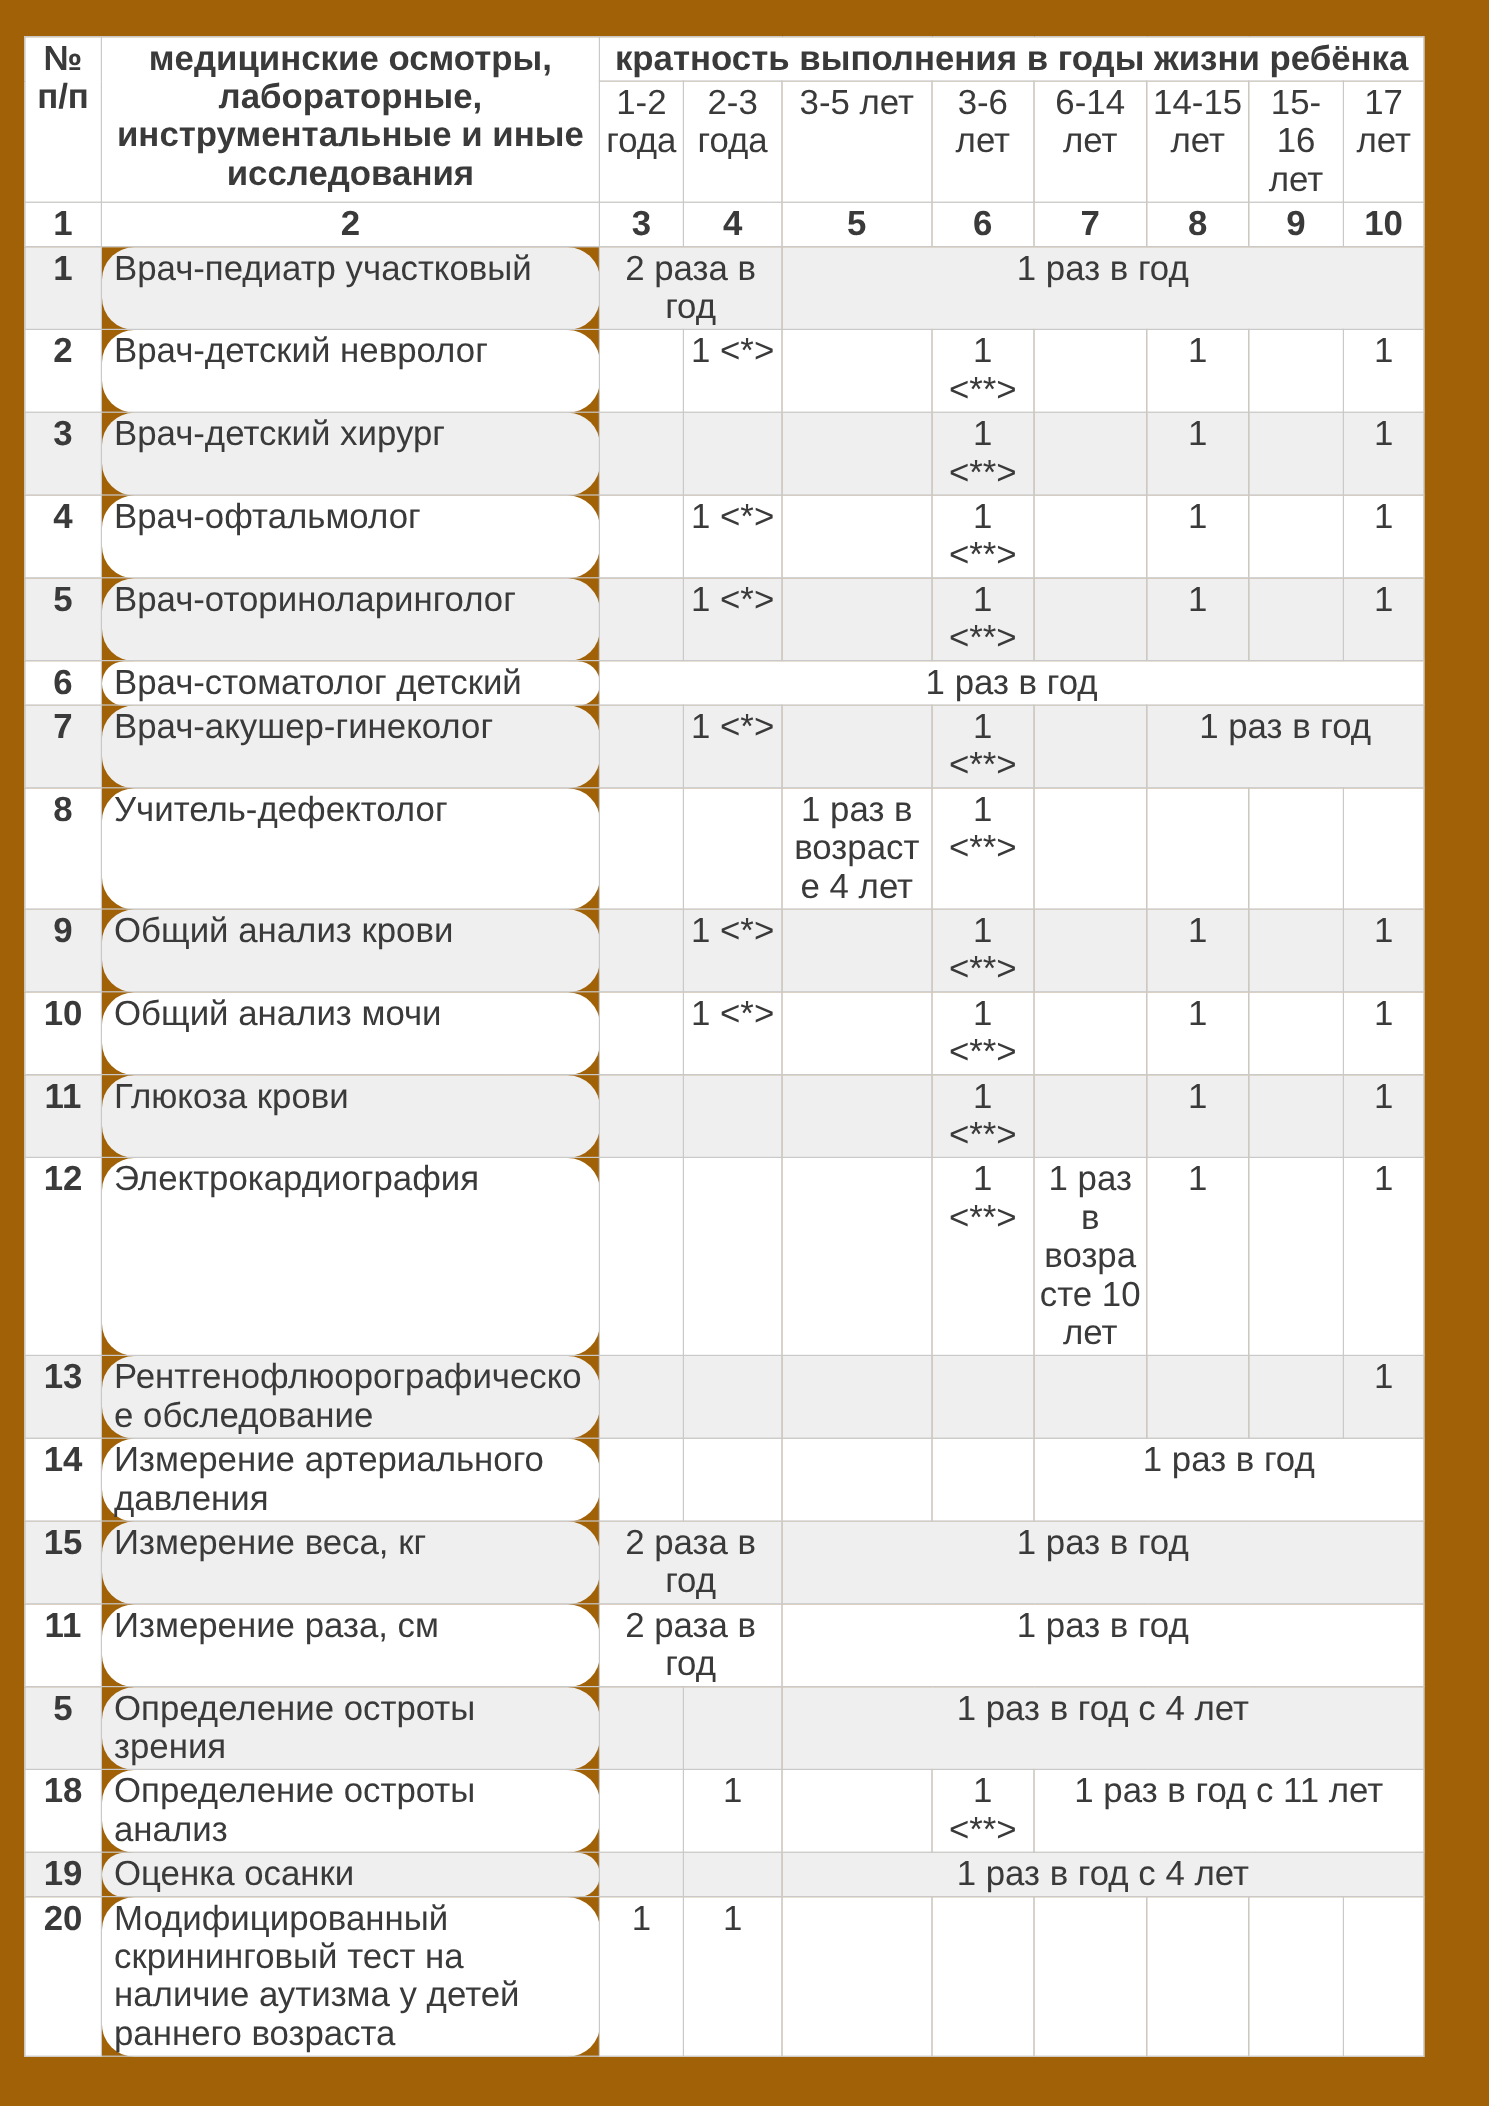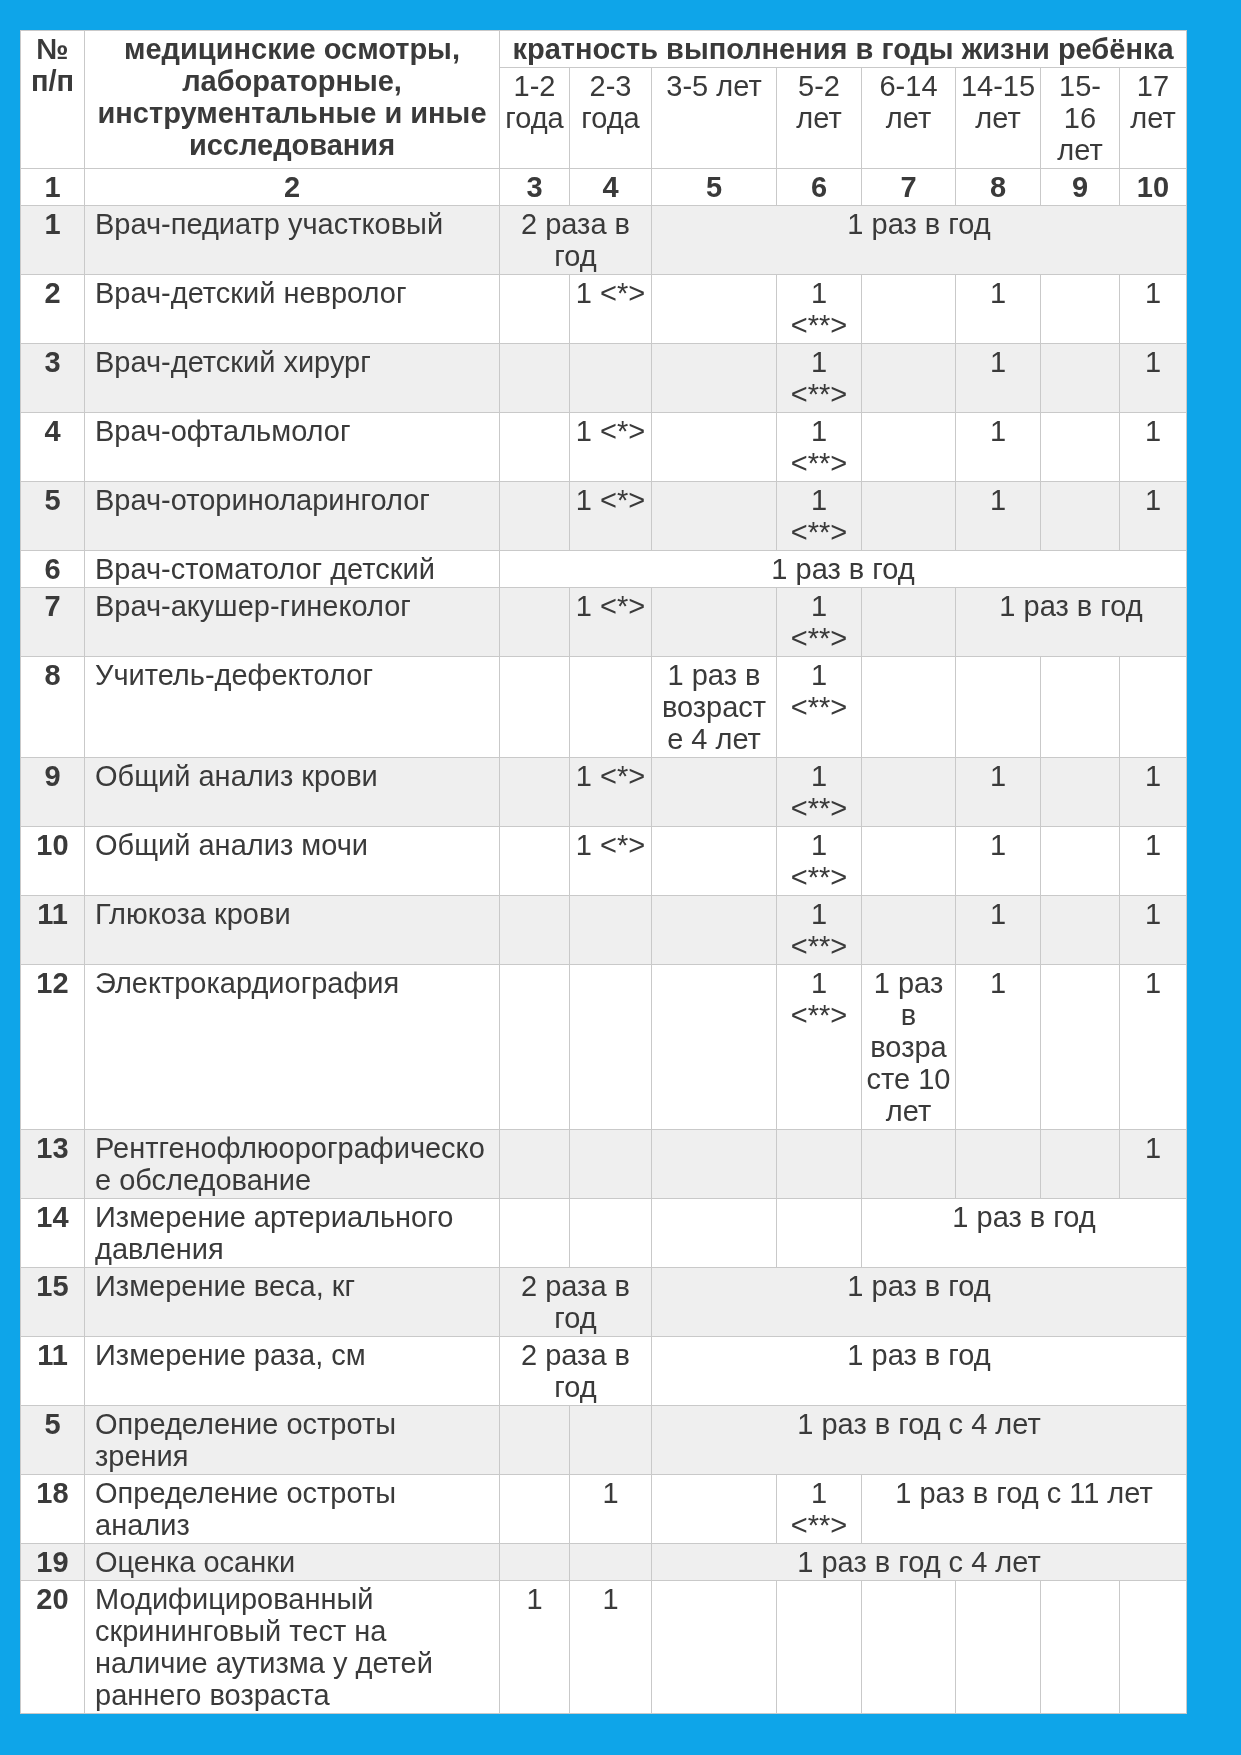--- a/index.html
+++ b/index.html
@@ -1,20 +1,20 @@
 <!DOCTYPE html>
 <html><head>
 <meta charset="utf-8">
 <style>
   html, body { margin: 0; padding: 0; background: #ffffff; }
   .page {
     position: relative;
     width: 1241px;
     height: 1755px;
-    background: #0ea5e9;
+    background: #a16207;
     font-family: "Liberation Sans", sans-serif;
     color: #3a3a3a;
     overflow: hidden;
   }
   table.sched {
     border-collapse: collapse;
     table-layout: fixed;
     width: 1166px;
     margin: 30px 0 0 20px;
     font-size: 29px;
@@ -42,20 +42,21 @@
   tr.idx td {
     font-weight: bold;
     text-align: center;
     background: #ffffff;
   }
   tbody td { text-align: center; }
   tbody td.cell-num { font-weight: bold; }
   tbody td.cell-name {
     text-align: left;
     padding: 2px 6px 2px 10px;
+    border-radius: 27px;
   }
   tbody tr.alt td { background: #efefef; }
 </style>
 </head>
 <body>
 
 <div class="page">
   <table class="sched">
     <colgroup>
       <col style="width:64px">
@@ -72,21 +73,21 @@
     <thead>
       <tr>
         <th class="h-main" rowspan="2">№ п/п</th>
         <th class="h-main" rowspan="2">медицинские осмотры, лабораторные, инструментальные и иные исследования</th>
         <th class="h-main" colspan="8">кратность выполнения в годы жизни ребёнка</th>
       </tr>
       <tr>
         <th class="h-sub">1-2 года</th>
         <th class="h-sub">2-3 года</th>
         <th class="h-sub">3-5 лет</th>
-        <th class="h-sub">5-2 лет</th>
+        <th class="h-sub">3-6 лет</th>
         <th class="h-sub">6-14 лет</th>
         <th class="h-sub">14-15 лет</th>
         <th class="h-sub">15-16 лет</th>
         <th class="h-sub">17 лет</th>
       </tr>
       <tr class="idx">
         <td>1</td>
         <td>2</td>
         <td>3</td>
         <td>4</td>

